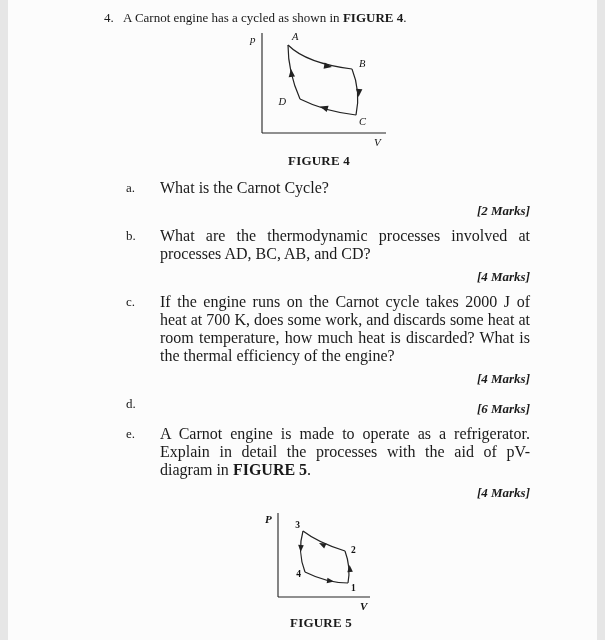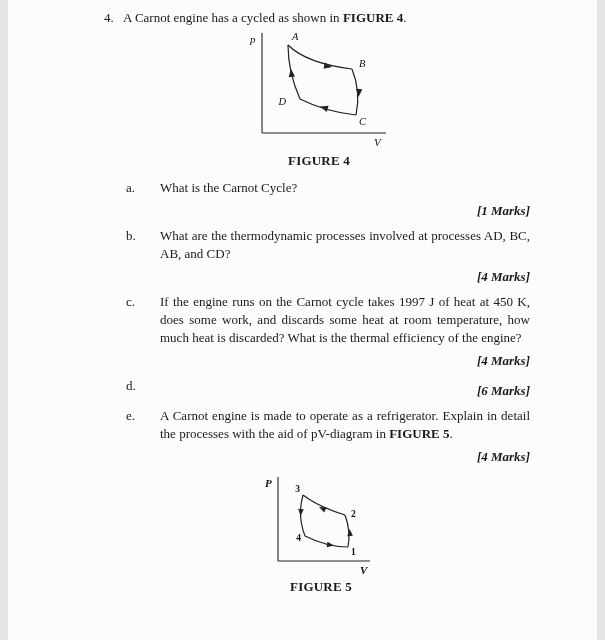--- a/index.html
+++ b/index.html
@@ -39,21 +39,21 @@
     margin-top: 2px;
     letter-spacing: 0.2px;
   }
   svg { display: block; }
 
   .items { margin: 10px 0 0 118px; width: 404px; }
   .item { display: flex; margin-bottom: 7px; }
   .item-letter { width: 34px; flex: none; font-size: 13px; line-height: 18px; }
   .item-main { width: 370px; }
   .item-text {
-    font-size: 13px;
+    font-size: 16px;
     line-height: 18px;
     text-align: justify;
   }
   .item-marks {
     text-align: right;
     font-weight: 700;
     font-style: italic;
     font-size: 13px;
     line-height: 18px;
     margin-top: 5px;
@@ -100,36 +100,36 @@
     </svg>
     <div class="fig-caption">FIGURE 4</div>
   </div>
 
   <div class="items">
 
     <div class="item">
       <div class="item-letter">a.</div>
       <div class="item-main">
         <div class="item-text">What is the Carnot Cycle?</div>
-        <div class="item-marks">[1 Marks]</div>
+        <div class="item-marks">[2 Marks]</div>
       </div>
     </div>
 
     <div class="item">
       <div class="item-letter">b.</div>
       <div class="item-main">
         <div class="item-text">What are the thermodynamic processes involved at processes AD, BC, AB, and CD?</div>
         <div class="item-marks">[4 Marks]</div>
       </div>
     </div>
 
     <div class="item">
       <div class="item-letter">c.</div>
       <div class="item-main">
-        <div class="item-text">If the engine runs on the Carnot cycle takes 1997 J of heat at 450 K, does some work, and discards some heat at room temperature, how much heat is discarded? What is the thermal efficiency of the engine?</div>
+        <div class="item-text">If the engine runs on the Carnot cycle takes 2000 J of heat at 700 K, does some work, and discards some heat at room temperature, how much heat is discarded? What is the thermal efficiency of the engine?</div>
         <div class="item-marks">[4 Marks]</div>
       </div>
     </div>
 
     <div class="item">
       <div class="item-letter">d.</div>
       <div class="item-main">
         <div class="item-marks">[6 Marks]</div>
       </div>
     </div>

